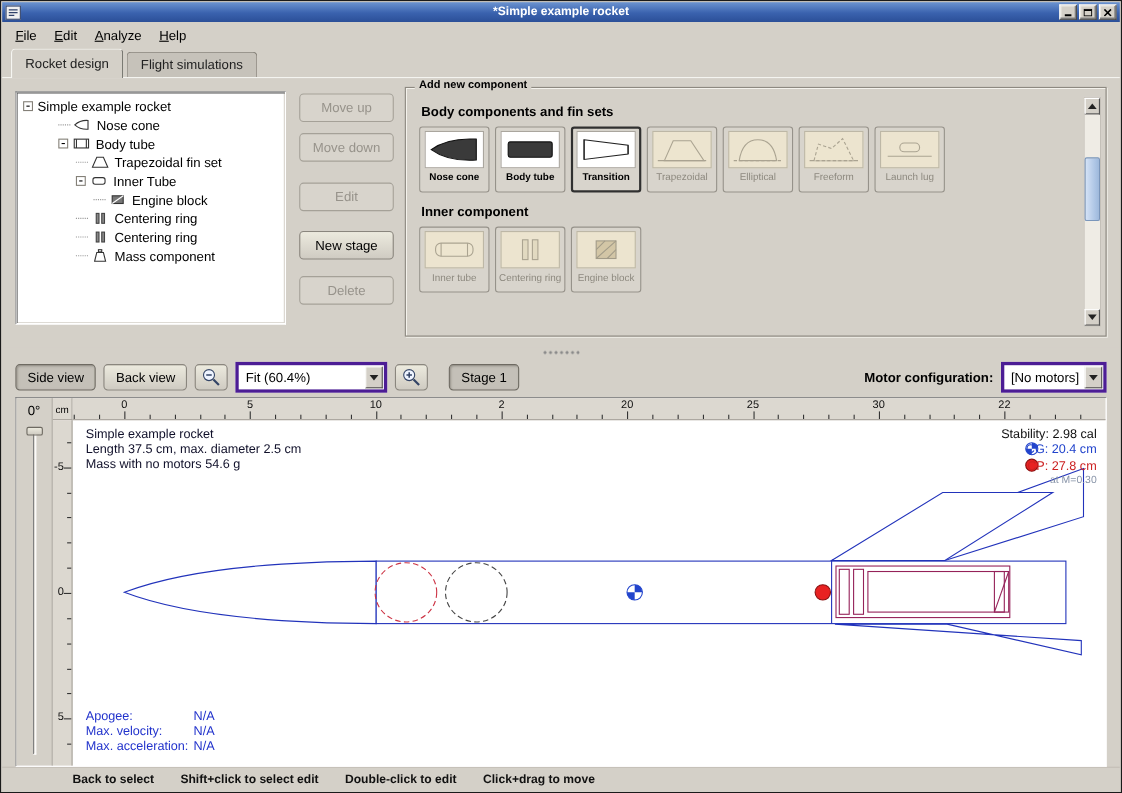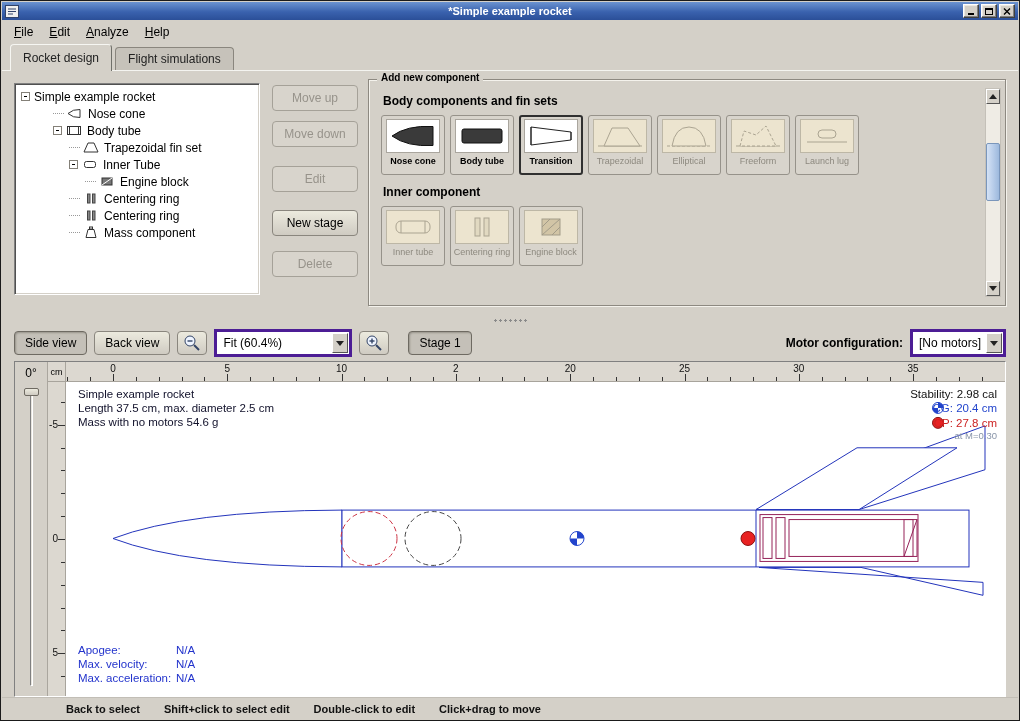--- a/index.html
+++ b/index.html
@@ -436,21 +436,21 @@
           <div class="htick" style="left: 869.96px;"></div>
           <div class="htick" style="left: 892.82px;"></div>
           <div class="htick" style="left: 915.68px;"></div>
           <div class="hlabel" style="left: 47px;">0</div>
           <div class="hlabel" style="left: 161.3px;">5</div>
           <div class="hlabel" style="left: 275.6px;">10</div>
           <div class="hlabel" style="left: 389.9px;">2</div>
           <div class="hlabel" style="left: 504.2px;">20</div>
           <div class="hlabel" style="left: 618.5px;">25</div>
           <div class="hlabel" style="left: 732.8px;">30</div>
-          <div class="hlabel" style="left: 847.1px;">35</div>
+          <div class="hlabel" style="left: 847.1px;">22</div>
         </div>
       <div class="v-ruler">
           <div class="vtick" style="top: 19.84px;"></div>
           <div class="vtick major" style="top: 42.7px;"></div>
           <div class="vtick" style="top: 65.56px;"></div>
           <div class="vtick" style="top: 88.42px;"></div>
           <div class="vtick" style="top: 111.28px;"></div>
           <div class="vtick" style="top: 134.14px;"></div>
           <div class="vtick major" style="top: 157px;"></div>
           <div class="vtick" style="top: 179.86px;"></div>

